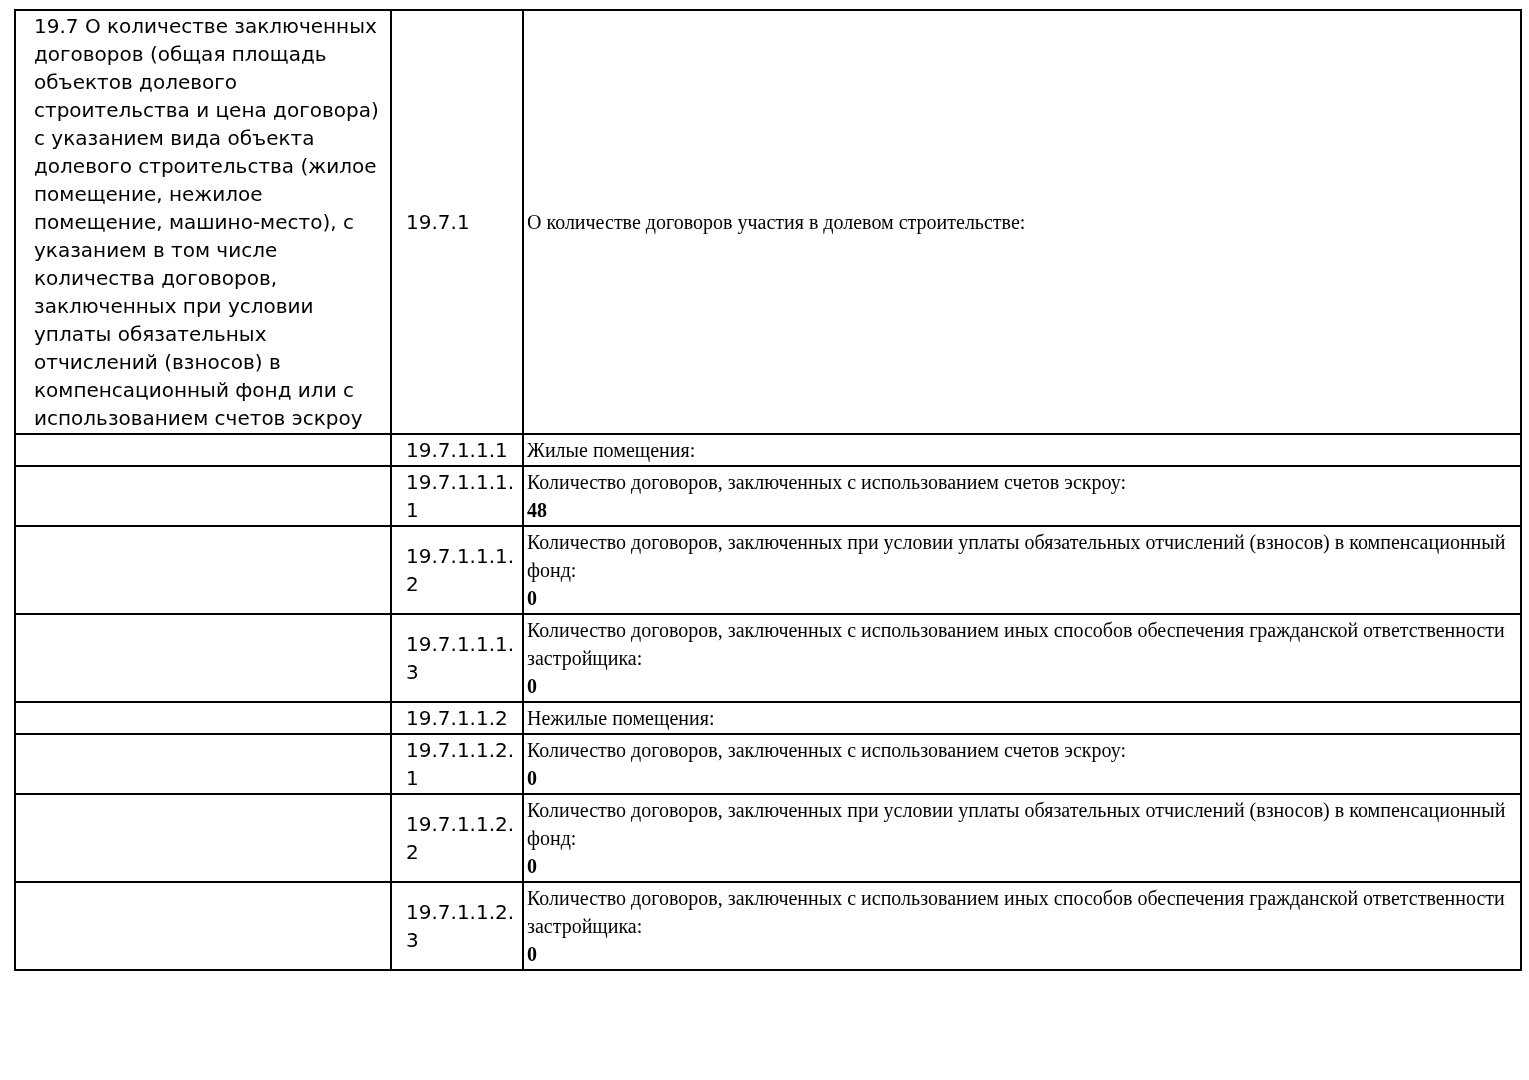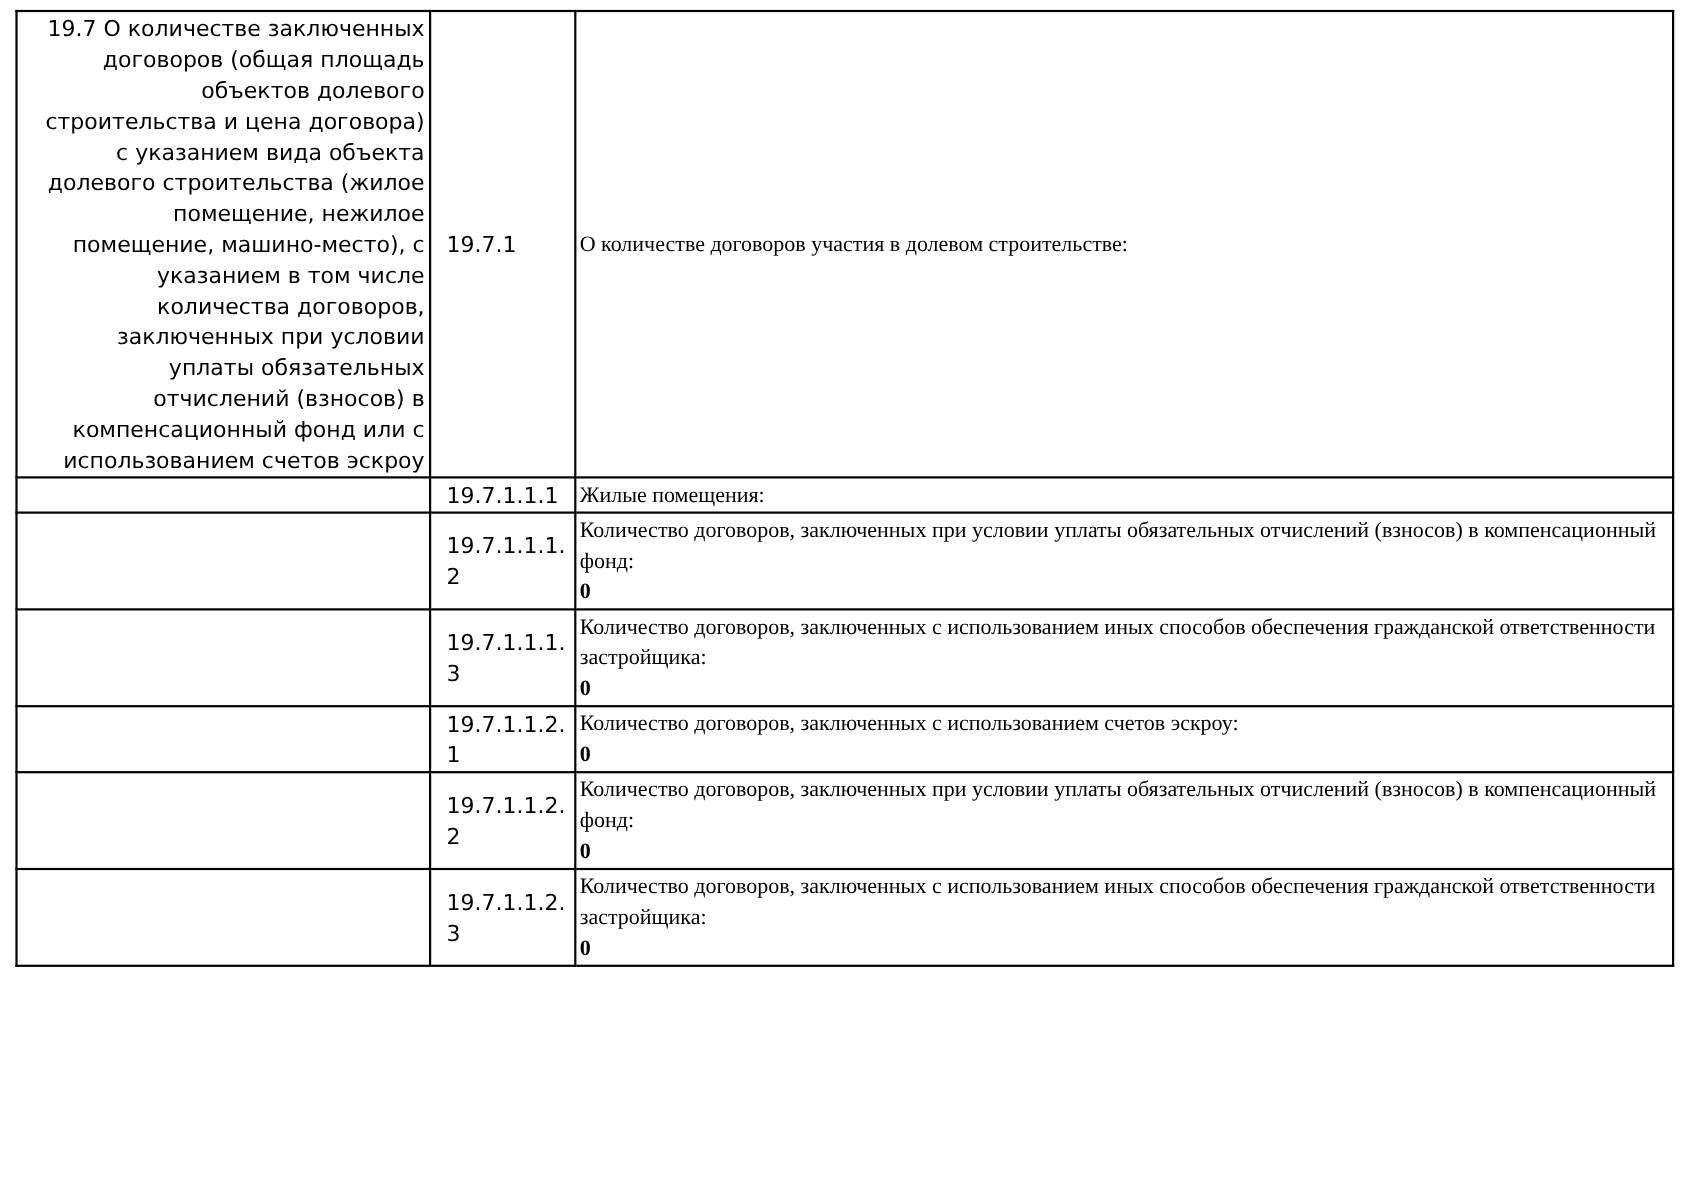--- a/index.html
+++ b/index.html
@@ -30,22 +30,21 @@
   td {
     border: 2px solid #000000;
     font-size: 20px;
     line-height: 28px;
     padding: 1px 4px 1px 3px;
     vertical-align: middle;
     word-wrap: break-word;
   }
   td.section {
     vertical-align: top;
-    padding-left: 8px;
-    text-align: right;
+    padding-left: 18px;
   }
   td.code {
     vertical-align: middle;
     padding-left: 14px;
     padding-right: 0;
   }
   td.content {
     vertical-align: middle;
     font-family: Liberation Serif, serif;
   }
@@ -75,39 +74,54 @@
 
 
       <tr>
         <td class="section"></td>
         <td class="code">19.7.1.1.1</td>
         <td class="content">
           <div class="field-label">Жилые помещения:</div>
         </td>
       </tr>
 
+      <tr>
+        <td class="section"></td>
+        <td class="code">19.7.1.1.1.1</td>
+        <td class="content">
+          <div class="field-label">Количество договоров, заключенных с использованием счетов эскроу:</div>
+          <div class="field-value">48</div>
+        </td>
+      </tr>
 
       <tr>
         <td class="section"></td>
         <td class="code">19.7.1.1.1.2</td>
         <td class="content">
           <div class="field-label">Количество договоров, заключенных при условии уплаты обязательных отчислений (взносов) в компенсационный фонд:</div>
           <div class="field-value">0</div>
         </td>
       </tr>
 
       <tr>
         <td class="section"></td>
         <td class="code">19.7.1.1.1.3</td>
         <td class="content">
           <div class="field-label">Количество договоров, заключенных с использованием иных способов обеспечения гражданской ответственности застройщика:</div>
           <div class="field-value">0</div>
         </td>
       </tr>
 
+      <tr>
+        <td class="section"></td>
+        <td class="code">19.7.1.1.2</td>
+        <td class="content">
+          <div class="field-label">Нежилые помещения:</div>
+        </td>
+      </tr>
 
       <tr>
         <td class="section"></td>
         <td class="code">19.7.1.1.2.1</td>
         <td class="content">
           <div class="field-label">Количество договоров, заключенных с использованием счетов эскроу:</div>
           <div class="field-value">0</div>
         </td>
       </tr>
 

